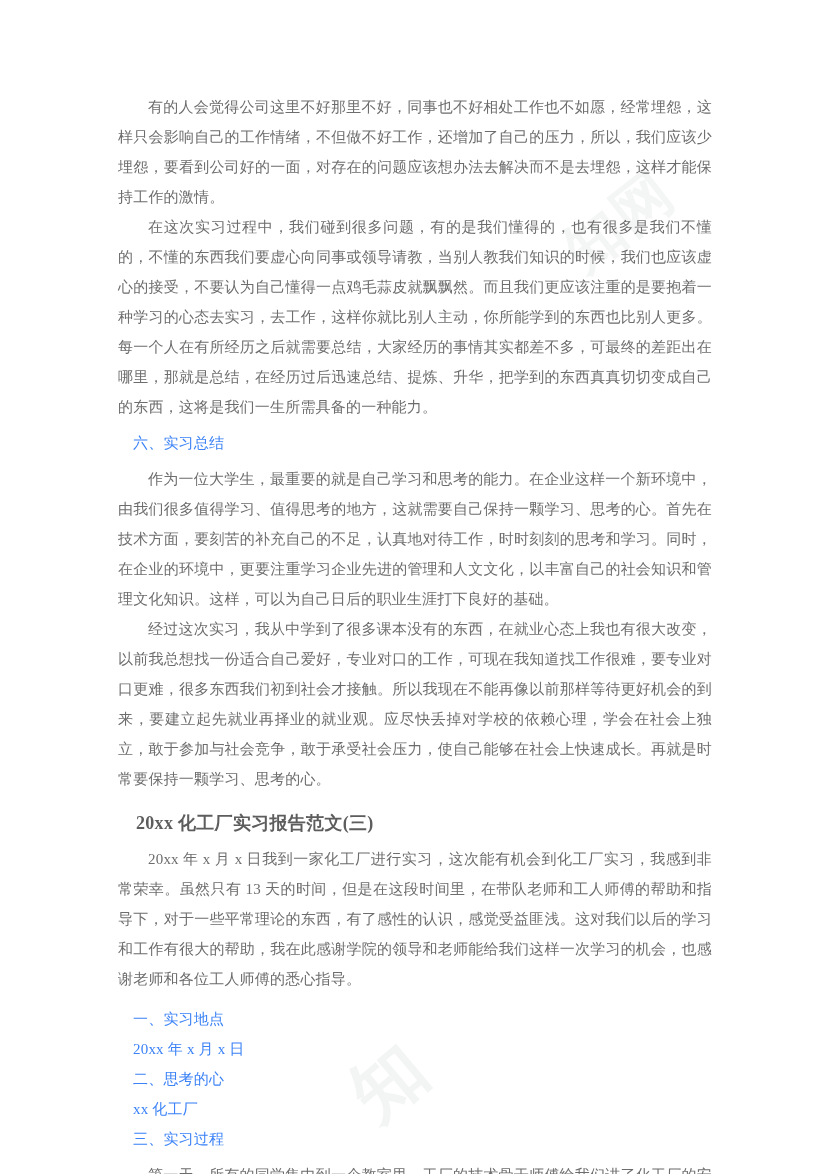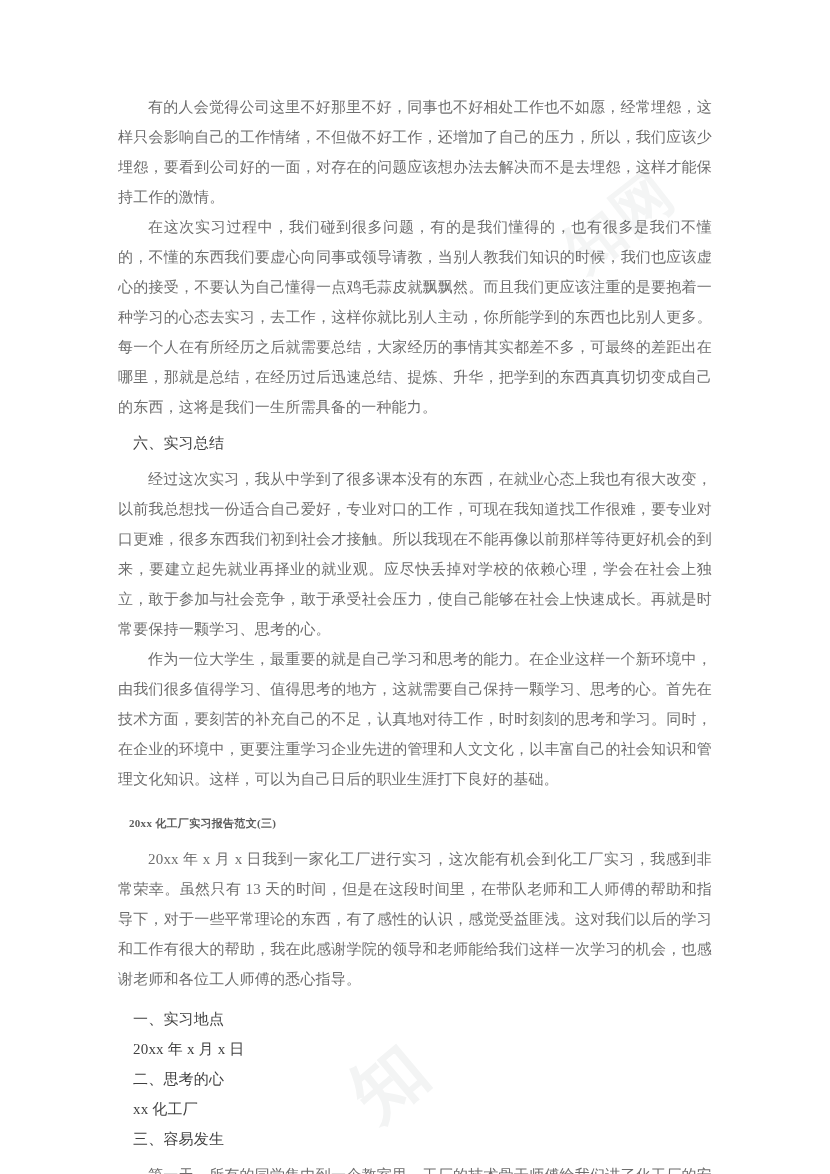--- a/index.html
+++ b/index.html
@@ -63,32 +63,32 @@
     text-align: justify;
     text-justify: inter-ideograph;
     text-indent: 2em;
     letter-spacing: 0.2px;
   }
   p.para + p.para {
     margin-top: 0px;
   }
   h3.section-heading {
     margin: 14px 0 6px 0;
-    font-size: 11px;
+    font-size: 18px;
     line-height: 30px;
     color: #5d5d5d;
     font-weight: bold;
     text-indent: 1em;
     letter-spacing: 0.3px;
   }
   p.listline {
     margin: 0;
     font-size: 15px;
     line-height: 30px;
-    color: #404040;
+    color: #3b82f6;
     text-indent: 1em;
     letter-spacing: 0.2px;
   }
   .gap-sm { height: 6px; }
   .gap-md { height: 10px; }
 </style>
 </head>
 <body>
 
 <div class="page">
@@ -103,34 +103,34 @@
     <p class="para">有的人会觉得公司这里不好那里不好，同事也不好相处工作也不如愿，经常埋怨，这样只会影响自己的工作情绪，不但做不好工作，还增加了自己的压力，所以，我们应该少埋怨，要看到公司好的一面，对存在的问题应该想办法去解决而不是去埋怨，这样才能保持工作的激情。</p>
 
     <p class="para">在这次实习过程中，我们碰到很多问题，有的是我们懂得的，也有很多是我们不懂的，不懂的东西我们要虚心向同事或领导请教，当别人教我们知识的时候，我们也应该虚心的接受，不要认为自己懂得一点鸡毛蒜皮就飘飘然。而且我们更应该注重的是要抱着一种学习的心态去实习，去工作，这样你就比别人主动，你所能学到的东西也比别人更多。每一个人在有所经历之后就需要总结，大家经历的事情其实都差不多，可最终的差距出在哪里，那就是总结，在经历过后迅速总结、提炼、升华，把学到的东西真真切切变成自己的东西，这将是我们一生所需具备的一种能力。</p>
 
     <div class="gap-sm"></div>
 
     <p class="listline">六、实习总结</p>
 
     <div class="gap-sm"></div>
 
+    <p class="para">作为一位大学生，最重要的就是自己学习和思考的能力。在企业这样一个新环境中，由我们很多值得学习、值得思考的地方，这就需要自己保持一颗学习、思考的心。首先在技术方面，要刻苦的补充自己的不足，认真地对待工作，时时刻刻的思考和学习。同时，在企业的环境中，更要注重学习企业先进的管理和人文文化，以丰富自己的社会知识和管理文化知识。这样，可以为自己日后的职业生涯打下良好的基础。</p>
+
     <p class="para">经过这次实习，我从中学到了很多课本没有的东西，在就业心态上我也有很大改变，以前我总想找一份适合自己爱好，专业对口的工作，可现在我知道找工作很难，要专业对口更难，很多东西我们初到社会才接触。所以我现在不能再像以前那样等待更好机会的到来，要建立起先就业再择业的就业观。应尽快丢掉对学校的依赖心理，学会在社会上独立，敢于参加与社会竞争，敢于承受社会压力，使自己能够在社会上快速成长。再就是时常要保持一颗学习、思考的心。</p>
-
-    <p class="para">作为一位大学生，最重要的就是自己学习和思考的能力。在企业这样一个新环境中，由我们很多值得学习、值得思考的地方，这就需要自己保持一颗学习、思考的心。首先在技术方面，要刻苦的补充自己的不足，认真地对待工作，时时刻刻的思考和学习。同时，在企业的环境中，更要注重学习企业先进的管理和人文文化，以丰富自己的社会知识和管理文化知识。这样，可以为自己日后的职业生涯打下良好的基础。</p>
 
     <h3 class="section-heading">20xx 化工厂实习报告范文(三)</h3>
 
     <p class="para">20xx 年 x 月 x 日我到一家化工厂进行实习，这次能有机会到化工厂实习，我感到非常荣幸。虽然只有 13 天的时间，但是在这段时间里，在带队老师和工人师傅的帮助和指导下，对于一些平常理论的东西，有了感性的认识，感觉受益匪浅。这对我们以后的学习和工作有很大的帮助，我在此感谢学院的领导和老师能给我们这样一次学习的机会，也感谢老师和各位工人师傅的悉心指导。</p>
 
     <div class="gap-md"></div>
 
     <p class="listline">一、实习地点</p>
     <p class="listline">20xx 年 x 月 x 日</p>
     <p class="listline">二、思考的心</p>
     <p class="listline">xx 化工厂</p>
-    <p class="listline">三、容易发生</p>
+    <p class="listline">三、实习过程</p>
 
     <div class="gap-sm"></div>
 
     <p class="para">第一天，所有的同学集中到一个教室里，工厂的技术骨干师傅给我们讲了化工厂的安全问题。原来在学习中也知道化工产品中有很多危险性很大，但通过工人师傅的讲解，我们还是很震撼，尤其是她讲的那些事故实例，更是让我们吓了一跳，也提醒了我们应该更加注意安全。化工厂生产硫酸用的 so2、so3 等易引起中毒，nh3 容易发生，对人体伤害极大，还有烧碱制备过程中的氯水、氯化氢、氢气等都极易造成事故。</p>
 
   </div>
 </div>
 
 </body></html>

